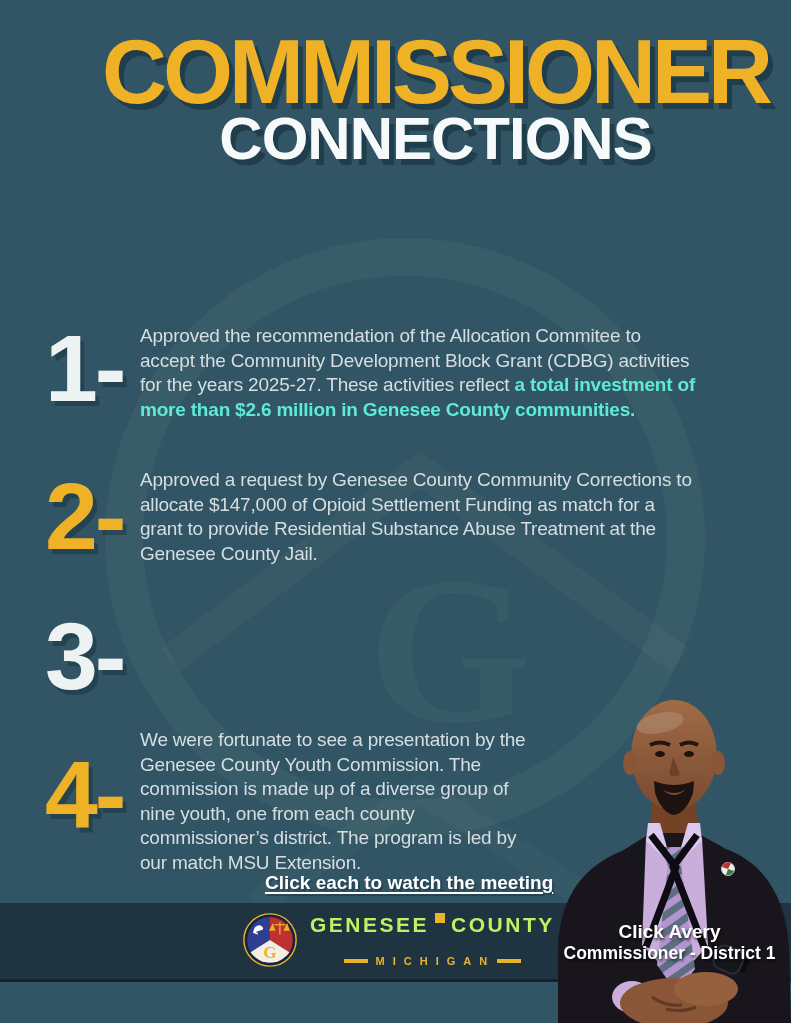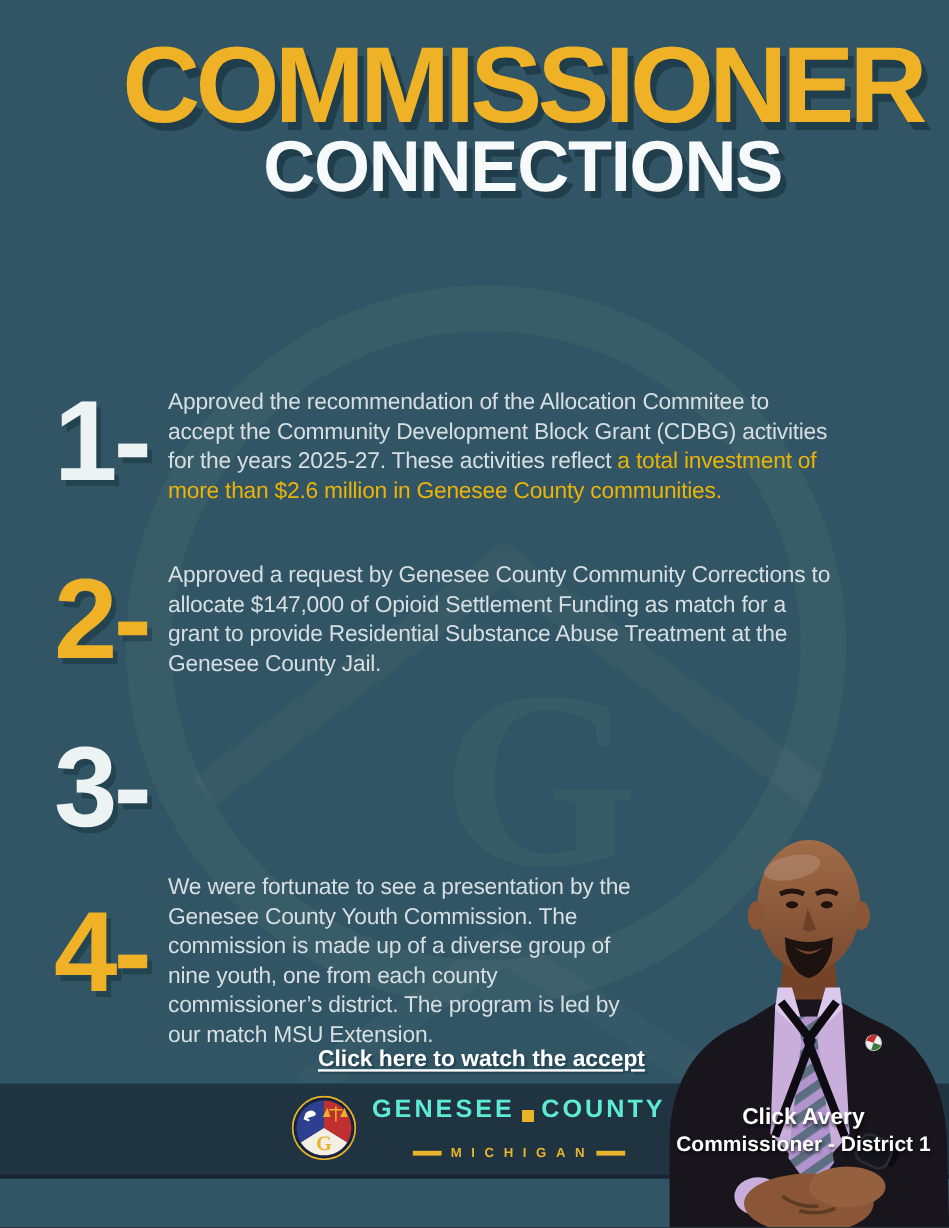--- a/index.html
+++ b/index.html
@@ -47,43 +47,43 @@
     width:95px; flex:0 0 95px;
     font-size:95px; font-weight:bold; line-height:80px; letter-spacing:-3px;
     text-shadow:4px 5px 0 rgba(14,34,45,0.35);
   }
   .num-white { color:#edf2f2; }
   .num-gold  { color:#efb125; }
   .item-text {
     font-size:19px; line-height:24.5px; letter-spacing:-0.2px;
     color:#d6dee1; white-space:pre-line; padding-top:4px;
   }
-  .item-text strong { color:#eab308; font-weight:normal; }
+  .item-text strong { color:#5eead4; font-weight:bold; }
   #item-1 { top:320px; } #item-1 .item-number { margin-top:8px; }
   #item-2 { top:464px; } #item-2 .item-number { margin-top:12px; }
   #item-3 { top:620px; } #item-3 .item-number { margin-top:-4px; }
   #item-4 { top:724px; } #item-4 .item-number { margin-top:30px; }
   
   .watch-link {
     position:absolute; left:265px; top:872px;
     font-size:19px; font-weight:bold; color:#ffffff;
     text-decoration:underline; text-underline-offset:3px; text-decoration-thickness:2px;
     text-shadow:2px 2px 0 rgba(14,34,45,0.35);
     cursor:pointer;
   }
   
   .footer-band {
     position:absolute; left:0; top:903px; width:100%; height:79px;
     background:#1f3440; border-bottom:3px solid #152430;
   }
   .logo-group { position:absolute; left:243px; top:10px; display:flex; align-items:center; }
   .logo-text { margin-left:13px; }
   .logo-row1 {
-    display:flex; align-items:flex-end;
-    font-size:21px; font-weight:bold; letter-spacing:2.5px; color:#5eead4;
+    display:flex; align-items:flex-start;
+    font-size:21px; font-weight:bold; letter-spacing:2.5px; color:#bef264;
   }
   .mi-marker { display:inline-block; width:10px; height:10px; background:#e9b32a; margin:0 6px 2px 6px; }
   .logo-row2 {
     display:flex; align-items:center; justify-content:center; margin-top:18px;
     font-size:11px; font-weight:bold; letter-spacing:8px; color:#e9b32a;
   }
   .dash { display:inline-block; width:24px; height:4px; background:#e9b32a; }
   .dash-l { margin-right:8px; } .dash-r { margin-left:2px; }
   
   .portrait { position:absolute; right:0; bottom:0; width:235px; height:326px; z-index:3; }
@@ -135,21 +135,21 @@
   <div class="item" id="item-4">
     <div class="item-number num-gold">4-</div>
     <div class="item-text"><span>We were fortunate to see a presentation by the
 Genesee County Youth Commission. The
 commission is made up of a diverse group of
 nine youth, one from each county
 commissioner’s district. The program is led by
 our match MSU Extension.</span><strong></strong></div>
   </div>
 
-  <a class="watch-link">Click here to watch the accept</a>
+  <a class="watch-link">Click each to watch the meeting</a>
 
   <div class="footer-band">
     <div class="logo-group">
       <svg width="54" height="54" viewBox="0 0 60 60">
         <circle cx="30" cy="30" r="29" fill="#16243f" stroke="#e9b32a" stroke-width="1.6"></circle>
         <path d="M30,30 L8.5,43.5 A25.5,25.5 0 0 1 30,4.5 Z" fill="#2e3f8f"></path>
         <path d="M30,30 L30,4.5 A25.5,25.5 0 0 1 51.5,43.5 Z" fill="#c03030"></path>
         <path d="M30,30 L51.5,43.5 A25.5,25.5 0 0 1 8.5,43.5 Z" fill="#f3efe4"></path>
         <path d="M13,16 q5,-4 8,-1 q3,2 0,4 l-7,2 q4,1 2,3 l-5,-2 Z" fill="#ffffff"></path>
         <g stroke="#e9b32a" stroke-width="1.4">

